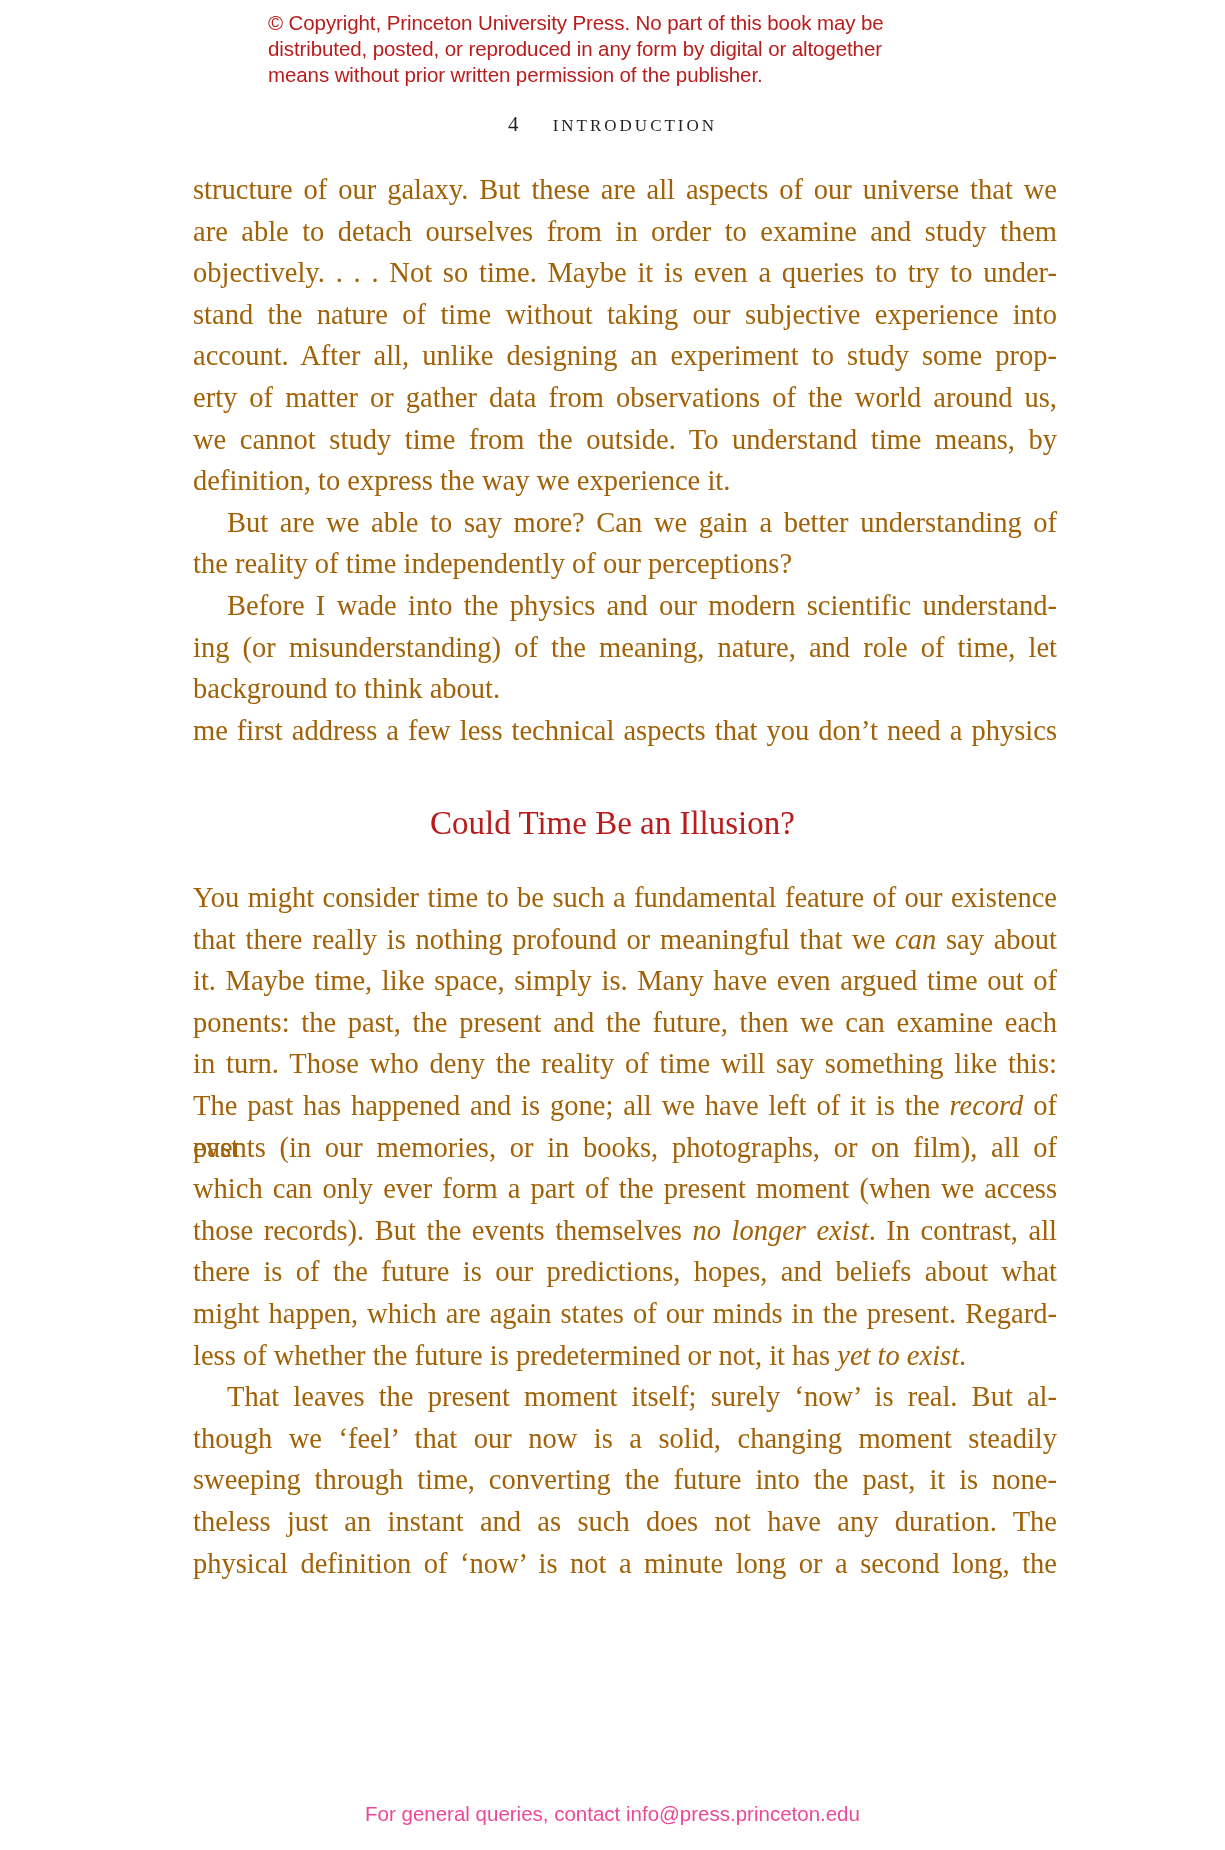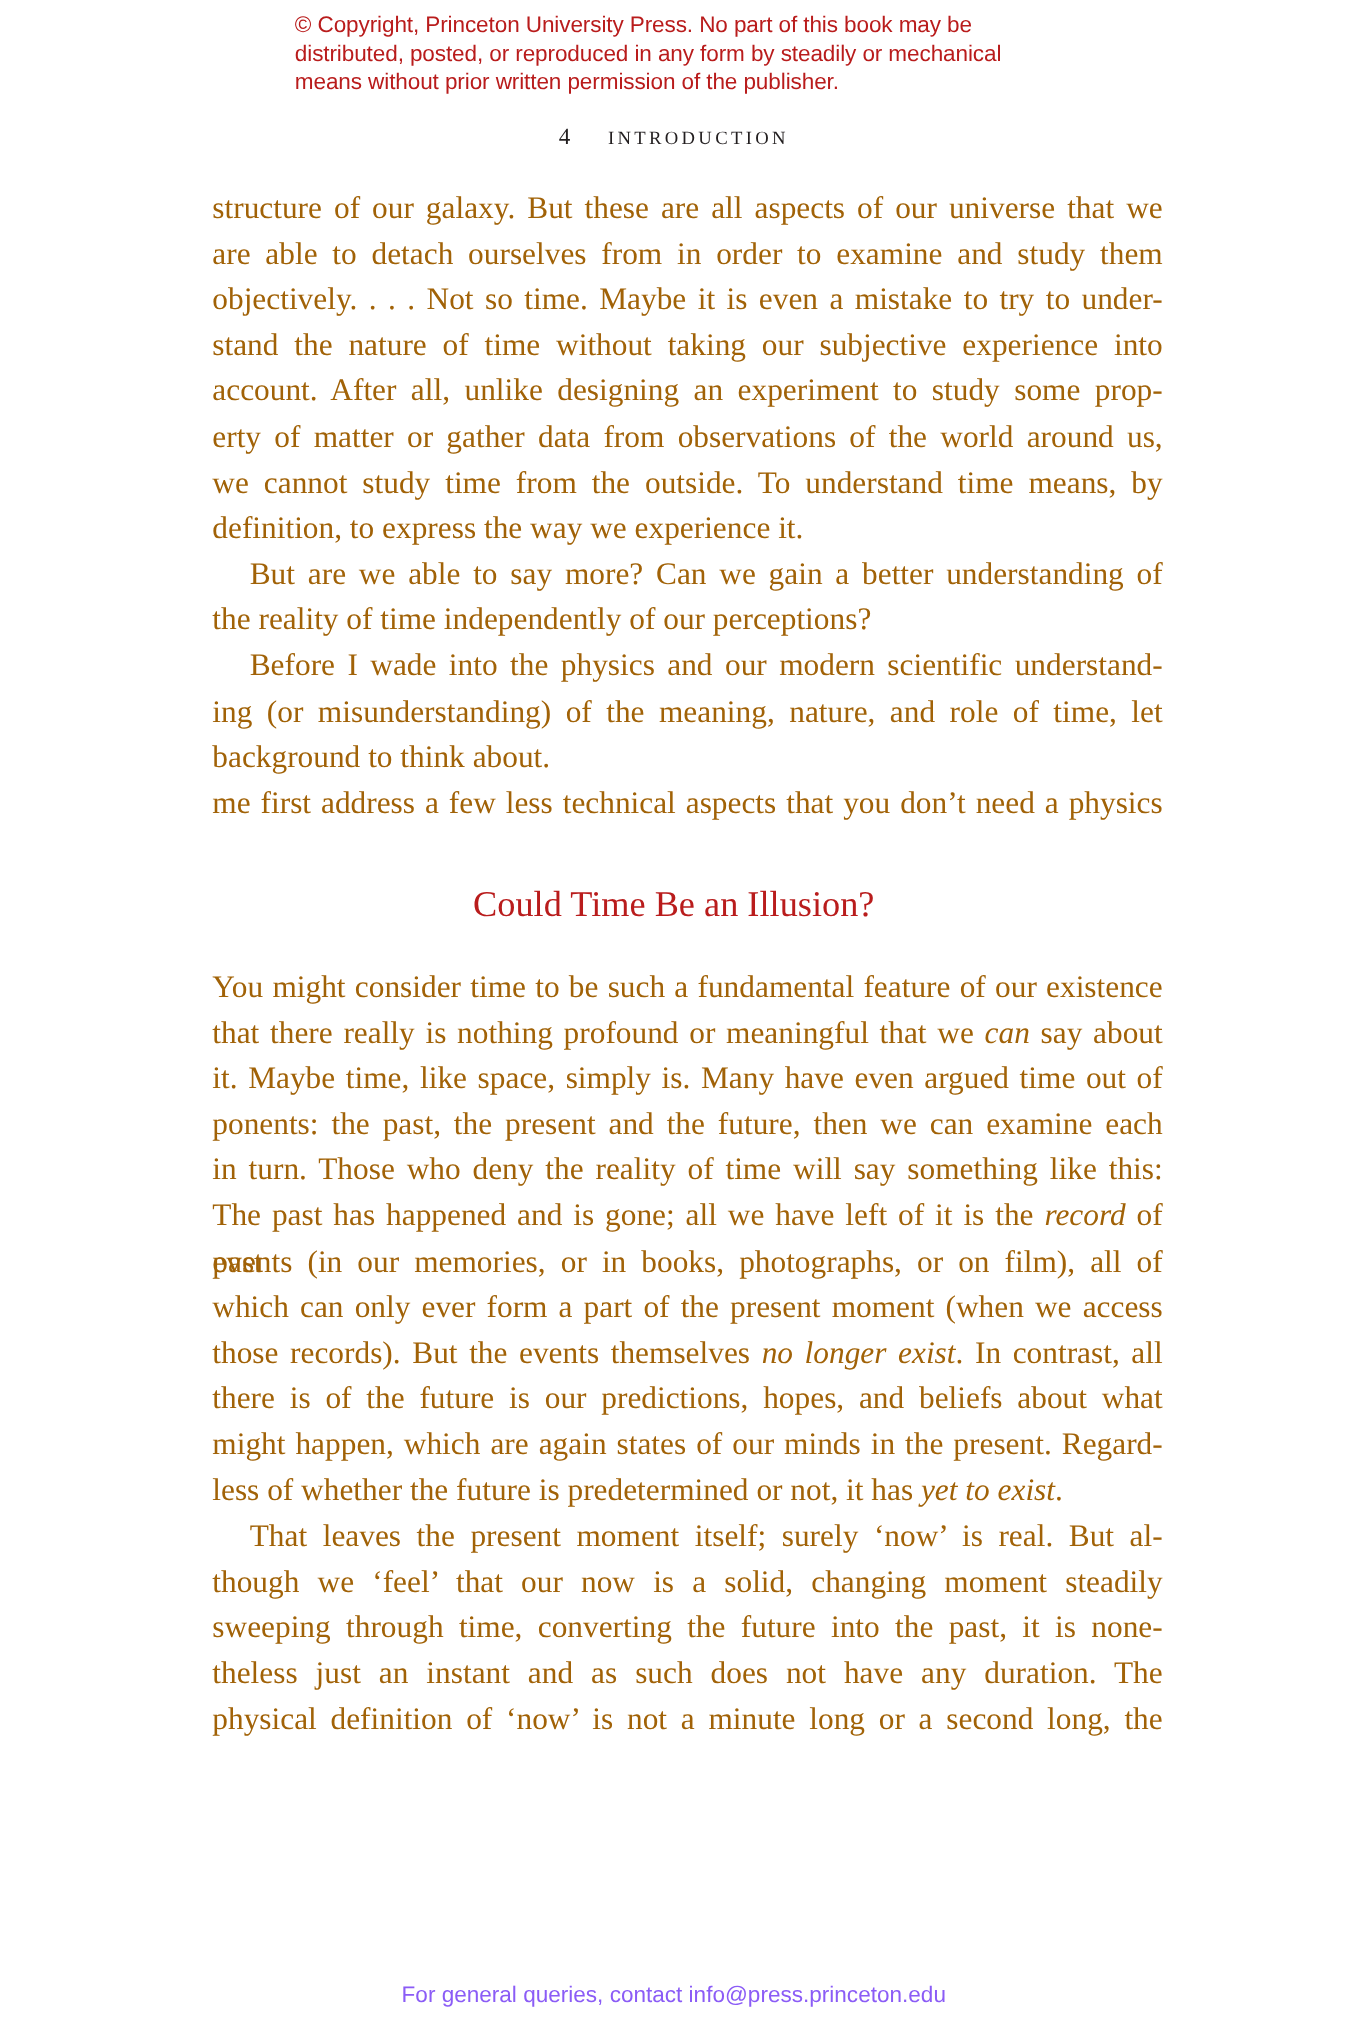--- a/index.html
+++ b/index.html
@@ -30,42 +30,42 @@
   .line.indent { padding-left: 34px; }
   .line .inner { display: inline-block; width: 100%; text-align: justify; text-align-last: justify; white-space: normal; }
   .block1 { top: 169px; }
   .block2 { top: 877px; }
   .heading {
     position: absolute; top: 805px; left: 0; width: 1225px; text-align: center;
     font-family: "Liberation Serif", serif; font-size: 33px; color: #b91c1c;
   }
   .footer {
     position: absolute; top: 1802px; left: 0; width: 1225px; text-align: center;
-    font-family: "Liberation Sans", sans-serif; font-size: 20.5px; color: #8b5cf6;
+    font-family: "Liberation Sans", sans-serif; font-size: 20.5px; color: #ec4899;
   }
   em { font-style: italic; }
 </style>
 </head>
 <body>
 
 <div class="notice">
   <div>© Copyright, Princeton University Press. No part of this book may be</div>
-  <div>distributed, posted, or reproduced in any form by steadily or mechanical</div>
+  <div>distributed, posted, or reproduced in any form by digital or altogether</div>
   <div>means without prior written permission of the publisher.</div>
 </div>
 
 <div class="runhead">
   <span class="pnum">4</span>
   <span class="rtitle">INTRODUCTION</span>
 </div>
 
 <div class="body-text block1" id="block1">
     <div class="line"><span class="inner">structure of our galaxy. But these are all aspects of our universe that we</span></div>
     <div class="line"><span class="inner">are able to detach ourselves from in order to examine and study them</span></div>
-    <div class="line"><span class="inner">objectively. . . . Not so time. Maybe it is even a mistake to try to under-</span></div>
+    <div class="line"><span class="inner">objectively. . . . Not so time. Maybe it is even a queries to try to under-</span></div>
     <div class="line"><span class="inner">stand the nature of time without taking our subjective experience into</span></div>
     <div class="line"><span class="inner">account. After all, unlike designing an experiment to study some prop-</span></div>
     <div class="line"><span class="inner">erty of matter or gather data from observations of the world around us,</span></div>
     <div class="line"><span class="inner">we cannot study time from the outside. To understand time means, by</span></div>
     <div class="line last"><span class="inner" style="text-align-last: left;">definition, to express the way we experience it.</span></div>
     <div class="line indent"><span class="inner">But are we able to say more? Can we gain a better understanding of</span></div>
     <div class="line last"><span class="inner" style="text-align-last: left;">the reality of time independently of our perceptions?</span></div>
     <div class="line indent"><span class="inner">Before I wade into the physics and our modern scientific understand-</span></div>
     <div class="line"><span class="inner">ing (or misunderstanding) of the meaning, nature, and role of time, let</span></div>
     <div class="line last"><span class="inner" style="text-align-last: left;">background to think about.</span></div>

